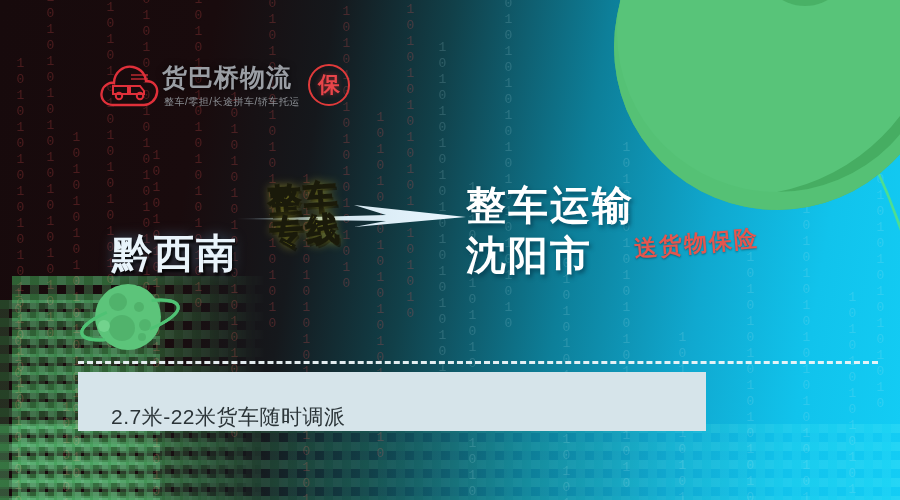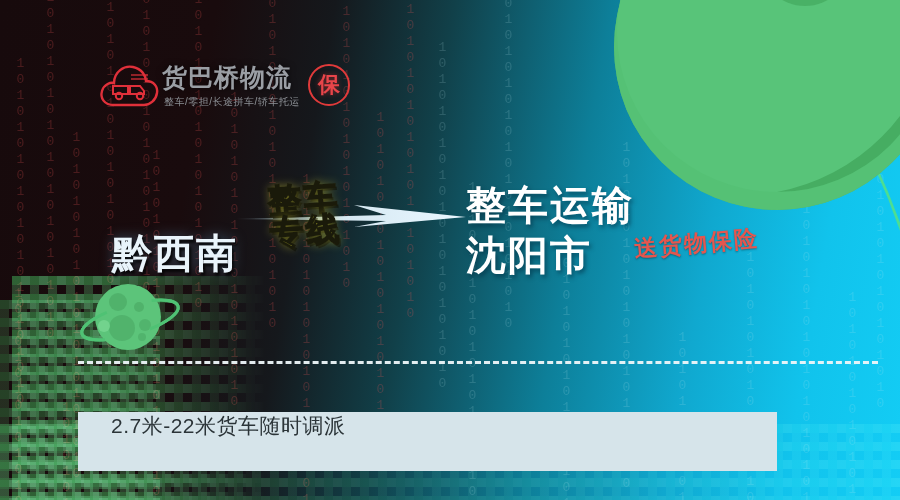--- a/index.html
+++ b/index.html
@@ -130,23 +130,23 @@
     text-shadow:0 1px 2px rgba(0,0,0,.35);
   }
 
   
   .dashline{
     position:absolute; left:78px; top:361px; width:800px; height:0;
     border-top:3px dashed #eef6f9;
     opacity:.95;
   }
   .footbar{
-    position:absolute; left:78px; top:372px; width:699px; height:59px;
+    position:absolute; left:78px; top:372px; width:628px; height:59px;
     background:#d6e4ea;
-    display:flex; align-items:flex-start;margin-top:40px;
+    display:flex; align-items:flex-end;
   }
   .footbar .f1{ margin-left:33px; }
   .footbar .f2{ margin-left:80px; }
   .footbar div{
     font-size:21px; color:#2b3438; letter-spacing:.5px; white-space:nowrap;
   }
 </style>
 </head>
 <body>
 

